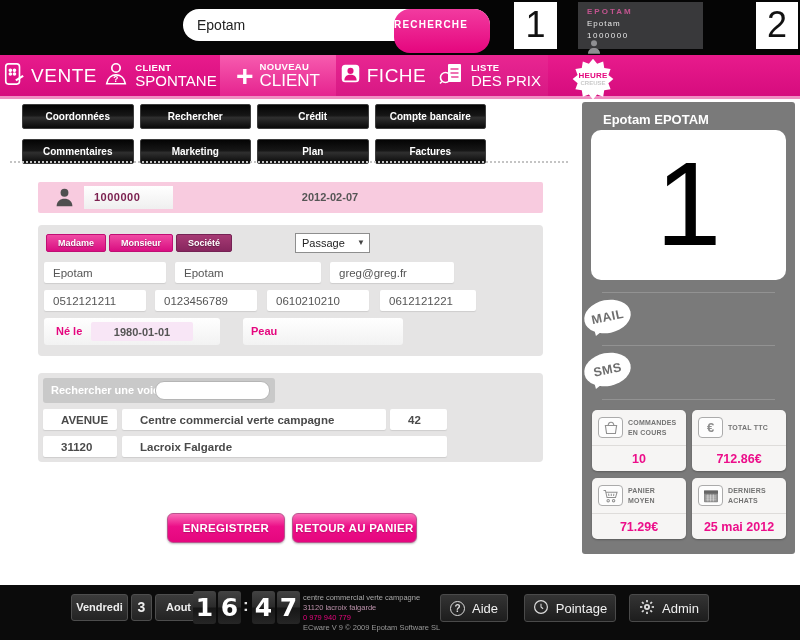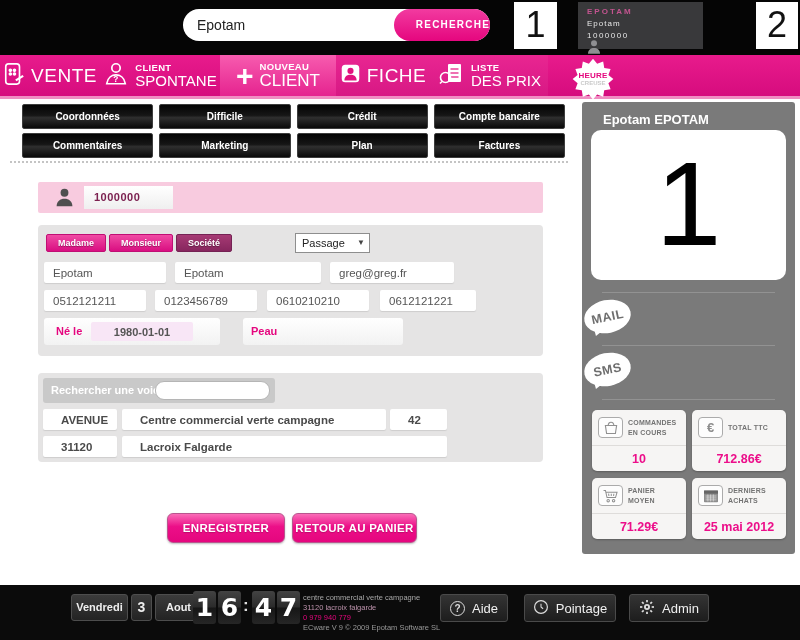--- a/index.html
+++ b/index.html
@@ -5,23 +5,23 @@
   * { margin:0; padding:0; box-sizing:border-box; }
   html,body { background:#000; }
   .stage { position:relative; width:800px; height:640px; background:#000; overflow:hidden;
            font-family:"Liberation Sans", sans-serif; }
 
   
   .topbar { position:absolute; left:0; top:0; width:800px; height:55px; background:#050505; }
   .search-pill { position:absolute; left:183px; top:9px; width:307px; height:32px; background:#fff; border-radius:16px; }
   .search-input { position:absolute; left:14px; top:0; width:185px; height:32px; border:none; outline:none;
                   font-family:"Liberation Sans",sans-serif; font-size:14px; color:#222; background:transparent; }
-  .search-btn { position:absolute; right:0; top:0; width:96px; height:32px; border-radius:16px;
+  .search-btn { position:absolute; right:0; top:0; width:96px; height:44px; border-radius:16px;
                 background:linear-gradient(#f23ba0,#e5067e); color:#fff; font-size:10px; font-weight:bold;
-                letter-spacing:1.2px; text-align:right; line-height:32px; cursor:pointer; }
+                letter-spacing:1.2px; text-align:left; line-height:32px; cursor:pointer; }
   .slotbox { position:absolute; top:2px; width:43px; height:47px; background:#fff; color:#111;
              font-size:36px; text-align:center; line-height:45px; }
   .slot1 { left:514px; } .slot2 { left:756px; width:42px; }
   .userchip { position:absolute; left:578px; top:2px; width:125px; height:47px; background:#39393b; padding:5px 0 0 9px; }
   .chip-brand { color:#c2548f; font-size:8px; font-weight:bold; letter-spacing:2px; }
   .chip-name  { color:#e6e6e6; font-size:8px; letter-spacing:1px; margin-top:3px; }
   .chip-num   { color:#e6e6e6; font-size:8px; letter-spacing:1.5px; margin-top:3px; }
   .chip-person { position:absolute; left:8px; bottom:-6px; width:16px; height:16px; color:#8f8f92; }
 
   
@@ -41,22 +41,22 @@
   .nav-plus { font-size:30px; font-weight:bold; line-height:26px; }
   .heure-badge { position:absolute; left:569px; top:2px; width:48px; height:46px; cursor:default; }
   .heure-badge svg { position:absolute; left:0; top:0; }
   .heure-txt { position:absolute; left:0; top:14px; width:48px; text-align:center; }
   .heure-l1 { color:#e5067e; font-size:8px; font-weight:bold; letter-spacing:0.2px; }
   .heure-l2 { color:#c9c9c9; font-size:6px; font-weight:bold; }
 
   
   .content { position:absolute; left:0; top:99px; width:800px; height:486px; background:#fff; }
 
-  .tabgrid { position:absolute; left:22px; top:5px; width:543px; display:grid;
-             grid-template-columns:repeat(4,1fr); gap:4px 6px; }
+  .tabgrid { position:absolute; left:22px; top:5px; width:464px; display:grid;
+             grid-template-columns:repeat(4,1fr); gap:10px 6px; }
   .tab-btn { height:25px; background:linear-gradient(180deg,#040404,#161616 45%,#2f2f2f 55%,#0a0a0a);
              border:1px solid #3d3d3d; border-radius:2px; color:#fff; font-size:10px; font-weight:bold;
              display:flex; align-items:center; justify-content:center; cursor:pointer; }
   .dotted { position:absolute; left:10px; top:62px; width:558px; border-top:2px dotted #c4c4c4; }
 
   .client-row { position:absolute; left:38px; top:83px; width:505px; height:31px; background:#f8cbdf; border-radius:2px; }
   .cr-person { position:absolute; left:16px; top:5px; width:21px; height:21px; color:#4f4f4f; }
   .cr-numbox { position:absolute; left:46px; top:4px; width:89px; height:23px; background:linear-gradient(#fff,#efefef);
                color:#7c2150; font-weight:bold; font-size:11px; line-height:23px; padding-left:10px; letter-spacing:0.5px; }
   .cr-date { position:absolute; left:162px; width:260px; text-align:center; line-height:31px;
@@ -253,38 +253,39 @@
         <div class="heure-l1">HEURE</div>
         <div class="heure-l2">CREUSE</div>
       </div>
     </div>
   </div>
 
   <div class="content">
 
     <div class="tabgrid">
       <div class="tab-btn">Coordonnées</div>
-      <div class="tab-btn">Difficile</div>
+      <div class="tab-btn">Rechercher</div>
       <div class="tab-btn">Crédit</div>
       <div class="tab-btn">Compte bancaire</div>
       <div class="tab-btn">Commentaires</div>
       <div class="tab-btn">Marketing</div>
       <div class="tab-btn">Plan</div>
       <div class="tab-btn">Factures</div>
     </div>
     <div class="dotted"></div>
 
     <div class="client-row">
       <span class="cr-person">
         <svg width="21" height="21" viewBox="0 0 24 24" fill="#4f4f4f">
             <circle cx="12" cy="6.5" r="4.5"></circle>
             <path d="M3 22c0-5.5 4-8.5 9-8.5s9 3 9 8.5z"></path>
           </svg>
       </span>
       <div class="cr-numbox">1000000</div>
+      <div class="cr-date">2012-02-07</div>
     </div>
 
     <div class="form-box">
       <div class="civ-row">
         <div class="pill-btn">Madame</div>
         <div class="pill-btn">Monsieur</div>
         <div class="pill-btn selected">Société</div>
       </div>
       <div class="select-box">
         <span>Passage</span>

